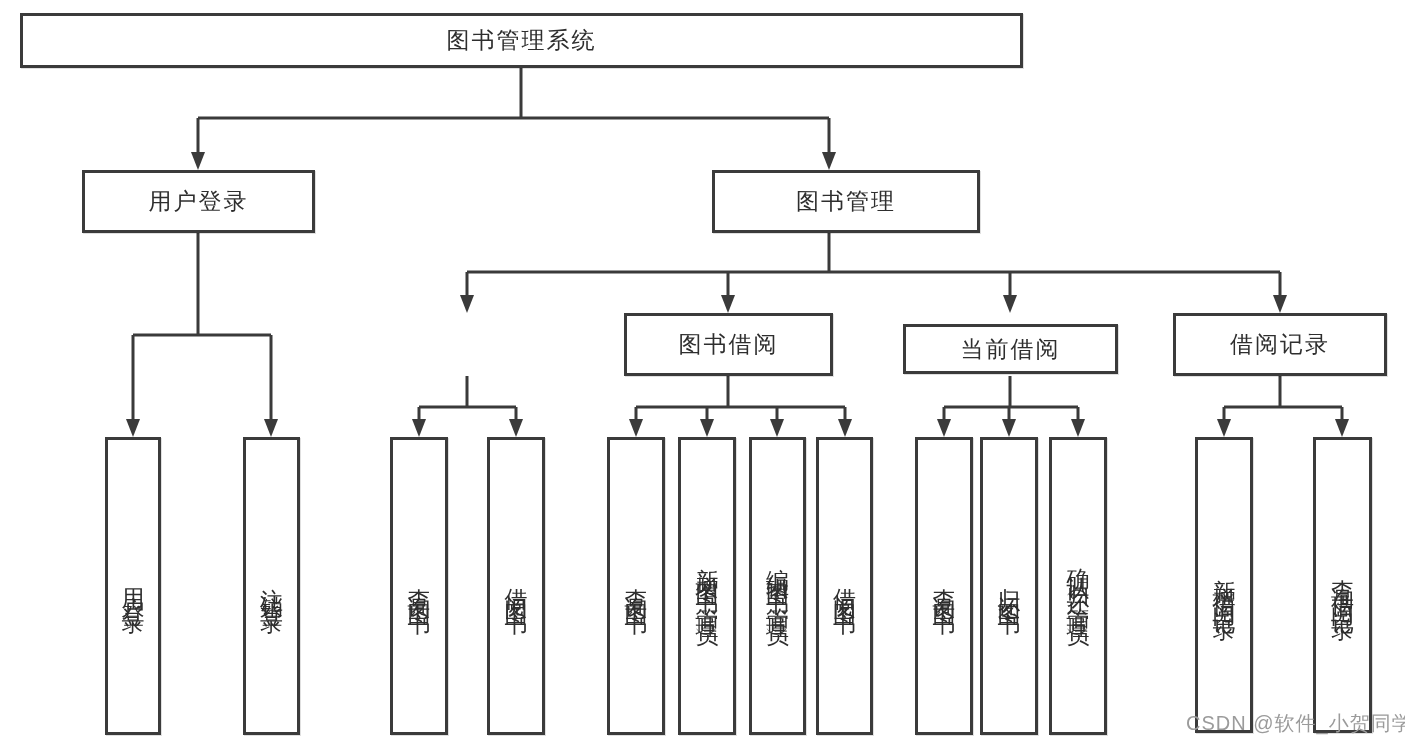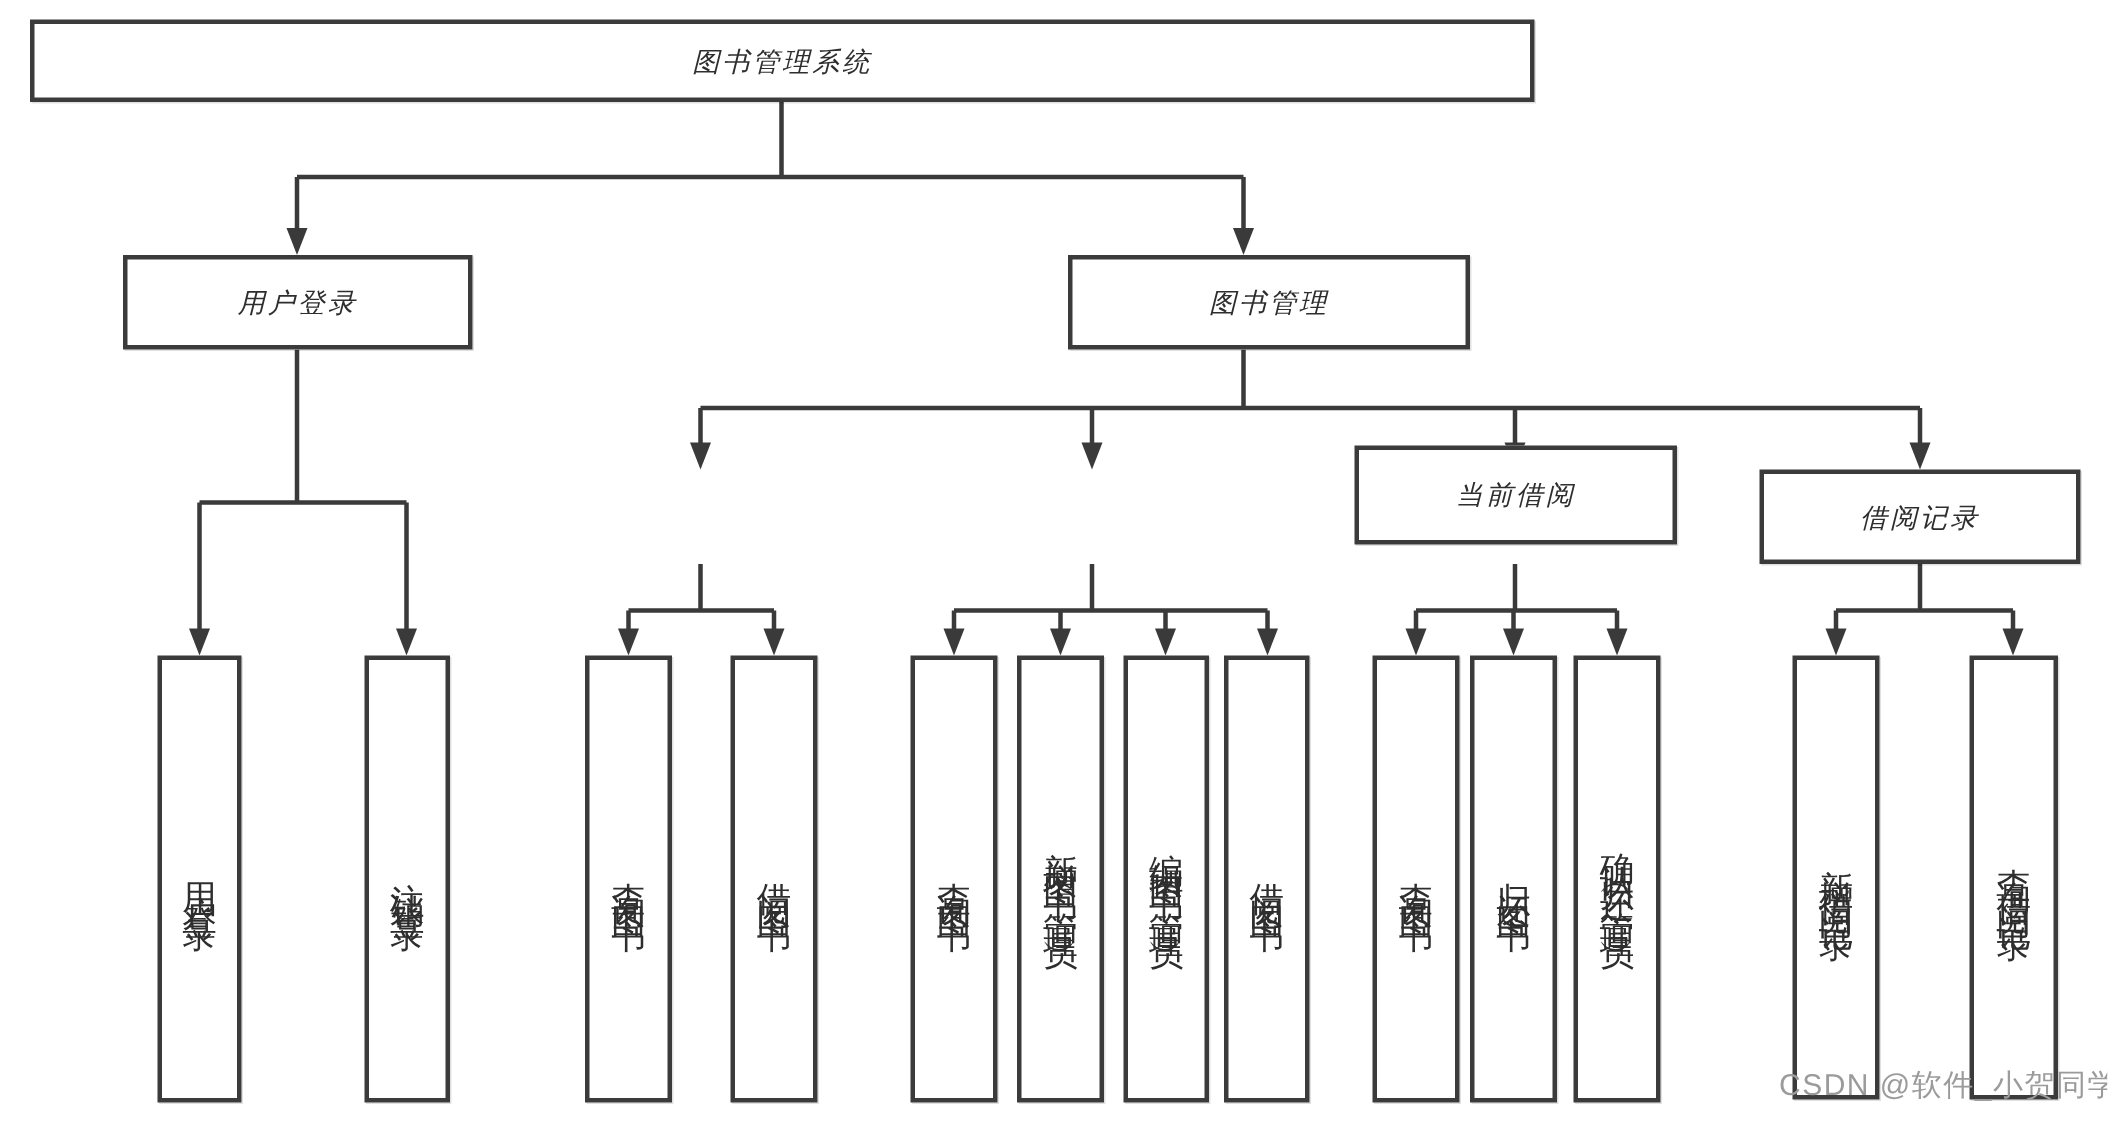--- a/index.html
+++ b/index.html
@@ -15,24 +15,23 @@
     box-sizing:border-box;
     background:#ffffff;
     border:3px solid #3b3b3b;
     box-shadow:1px 1px 0 rgba(0,0,0,0.12);
     display:flex;
     align-items:center;
     justify-content:center;
     color:#2e2e2e;
   }
   .hnode span{
-    font-size:18px;
+    font-size:23px;
     letter-spacing:2px;
     white-space:nowrap;
-    font-style:italic;
   }
   .vnode span{
     writing-mode:vertical-rl;
     text-orientation:mixed;
     font-size:23px;
     letter-spacing:8px;
     line-height:1;
     white-space:nowrap;
   }
   #connectors{
@@ -102,21 +101,24 @@
     <span>图书管理系统</span>
   </div>
 
   <div class="node hnode" style="left:82px;top:170px;width:233px;height:63px">
     <span>用户登录</span>
   </div>
   <div class="node hnode" style="left:712px;top:170px;width:268px;height:63px">
     <span>图书管理</span>
   </div>
 
-  <div class="node hnode" style="left:903px;top:297px;width:215px;height:66px">
+  <div class="node hnode" style="left:624px;top:313px;width:209px;height:63px">
+    <span>图书借阅</span>
+  </div>
+  <div class="node hnode" style="left:903px;top:324px;width:215px;height:50px">
     <span>当前借阅</span>
   </div>
   <div class="node hnode" style="left:1173px;top:313px;width:214px;height:63px">
     <span>借阅记录</span>
   </div>
 
   <div class="node vnode" style="left:105px;top:437px;width:56px;height:298px">
     <span>用户登录</span>
   </div>
   <div class="node vnode" style="left:243px;top:437px;width:57px;height:298px">

